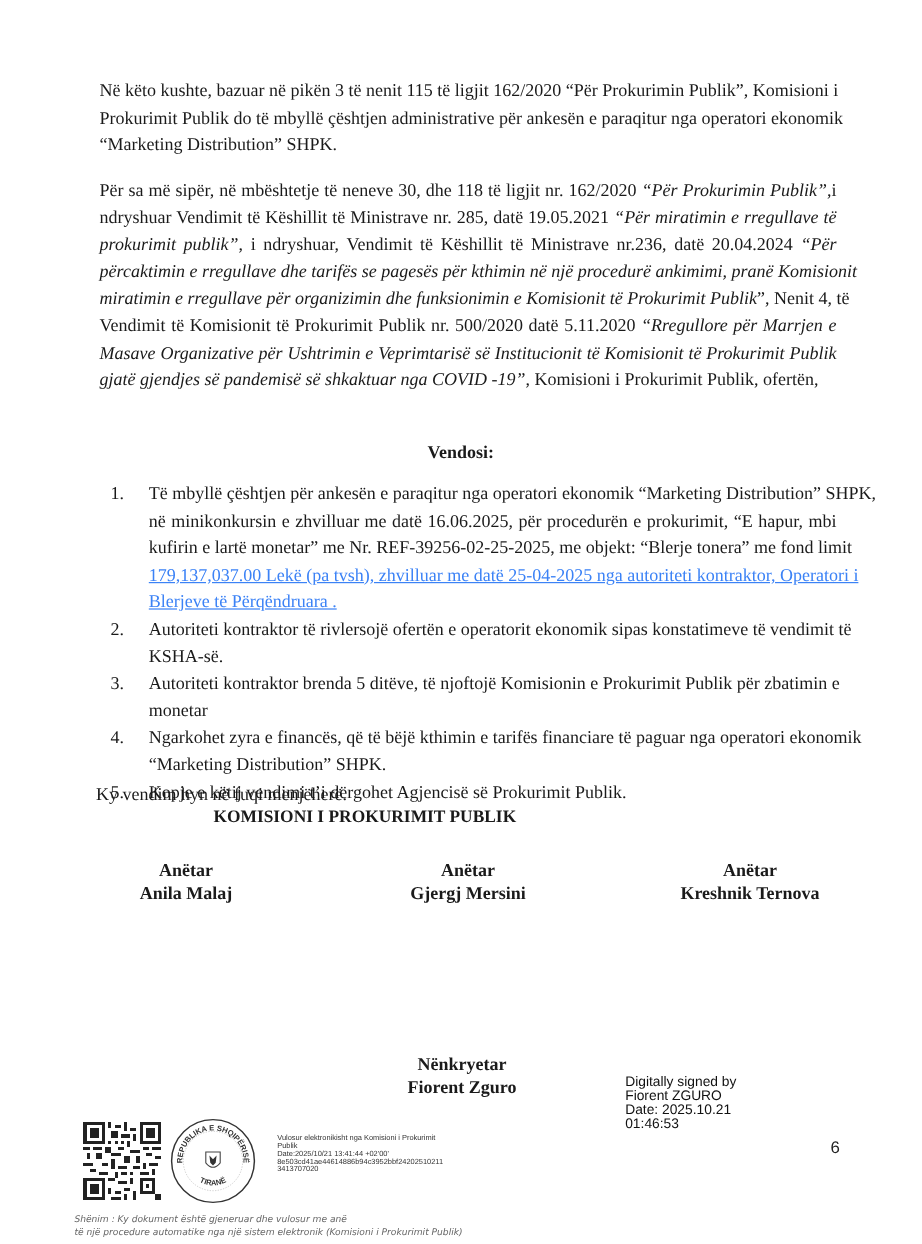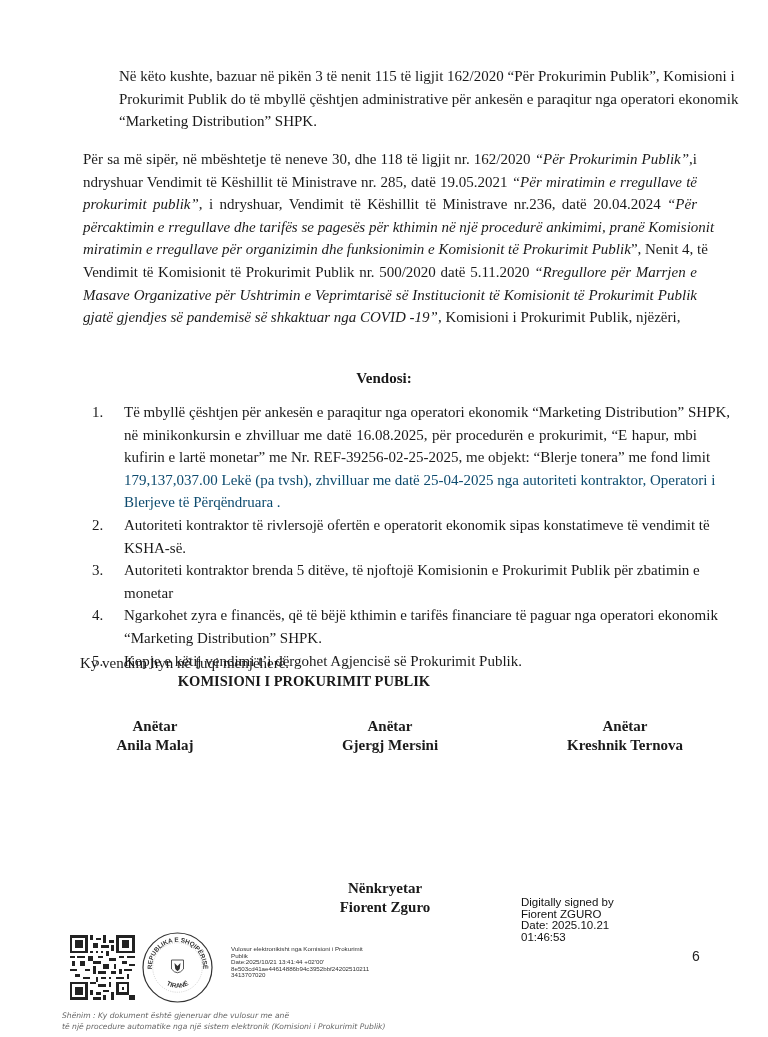--- a/index.html
+++ b/index.html
@@ -8,58 +8,58 @@
   .p { position: absolute; left: 83px; width: 614px; line-height: 22.6px; text-align: justify; text-align-last: left; }
   .p .line { display: block; text-align: justify; text-align-last: justify; white-space: nowrap; }
   .p .line.last { text-align-last: left; }
   i { font-style: italic; }
   .center-bold { position: absolute; left: 0; width: 768px; text-align: center; font-weight: bold; }
   .list { position: absolute; left: 83px; width: 614px; line-height: 22.6px; }
   .li { position: relative; padding-left: 41px; }
   .li .num { position: absolute; left: 9px; top: 0; }
   .li .line { display: block; text-align: justify; text-align-last: justify; white-space: nowrap; }
   .li .line.last { text-align-last: left; }
-  .gray { color: #0c4a6e; }
+  .gray { color: #3b82f6; text-decoration: underline; }
   .sig { position: absolute; text-align: center; font-weight: bold; line-height: 19px; font-size: 15px; }
   .digsig { position: absolute; left: 521px; top: 897px; font-family: "Liberation Sans", sans-serif; font-size: 11.5px; line-height: 11.5px; color: #111; }
   .pagenum { position: absolute; left: 692px; top: 948px; font-family: "Liberation Sans", sans-serif; font-size: 14px; color: #222; }
   .seal-text { position: absolute; left: 231px; top: 946px; font-family: "Liberation Sans", sans-serif; font-size: 6.2px; line-height: 6.6px; color: #333; }
   .note { position: absolute; left: 62px; top: 1010px; font-family: "DejaVu Sans", sans-serif; font-style: italic; font-size: 7.6px; line-height: 11px; color: #666; }
   .qr { position: absolute; left: 68px; top: 935px; width: 68px; height: 65px; }
   .stamp { position: absolute; left: 140px; top: 930px; width: 75px; height: 75px; }
 </style>
 </head>
 <body>
 
 <div class="page">
 
-  <div class="p" style="top:65px;margin-left:36px;">
+  <div class="p" style="top:65px;">
     <span class="line">Në këto kushte, bazuar në pikën 3 të nenit 115 të ligjit 162/2020 “Për Prokurimin Publik”, Komisioni i</span>
     <span class="line">Prokurimit Publik do të mbyllë çështjen administrative për ankesën e paraqitur nga operatori ekonomik</span>
     <span class="line last">“Marketing Distribution” SHPK.</span>
   </div>
 
   <div class="p" style="top:148px;">
     <span class="line"><span>Për sa më sipër, në mbështetje të neneve 30, dhe 118 të ligjit nr. 162/2020 </span><i>“Për Prokurimin Publik”</i><span>,i</span></span>
     <span class="line"><span>ndryshuar Vendimit të Këshillit të Ministrave nr. 285, datë 19.05.2021 </span><i>“Për miratimin e rregullave të</i></span>
     <span class="line"><i>prokurimit publik”</i><span>, i ndryshuar, Vendimit të Këshillit të Ministrave nr.236, datë  20.04.2024 </span><i>“Për</i></span>
     <span class="line"><i>përcaktimin e  rregullave dhe tarifës se pagesës për kthimin në një procedurë ankimimi, pranë Komisionit</i></span>
     <span class="line"><i>miratimin e rregullave për organizimin dhe funksionimin e Komisionit të Prokurimit Publik</i><span>”, Nenit 4, të</span></span>
     <span class="line"><span>Vendimit të  Komisionit të Prokurimit Publik nr. 500/2020 datë 5.11.2020 </span><i>“Rregullore për Marrjen e</i></span>
     <span class="line"><i>Masave Organizative për Ushtrimin e Veprimtarisë së Institucionit të Komisionit të Prokurimit Publik</i></span>
-    <span class="line last"><i>gjatë gjendjes së pandemisë së shkaktuar nga COVID -19”</i><span>, Komisioni i Prokurimit Publik, njëzëri,</span></span>
+    <span class="line last"><i>gjatë gjendjes së pandemisë së shkaktuar nga COVID -19”</i><span>, Komisioni i Prokurimit Publik, ofertën,</span></span>
   </div>
 
   <div class="center-bold" style="top:370px; font-size:15px;">Vendosi:</div>
 
   <div class="list" style="top:401px;">
     <div class="li">
       <span class="num">1.</span>
       <span class="line">Të mbyllë çështjen për ankesën e paraqitur nga operatori ekonomik “Marketing Distribution” SHPK,</span>
-      <span class="line">në minikonkursin e zhvilluar me datë 16.08.2025, për procedurën e prokurimit,   “E hapur, mbi</span>
+      <span class="line">në minikonkursin e zhvilluar me datë 16.06.2025, për procedurën e prokurimit,   “E hapur, mbi</span>
       <span class="line">kufirin e lartë monetar” me Nr. REF-39256-02-25-2025, me objekt: “Blerje tonera” me fond limit</span>
       <span class="line gray">179,137,037.00 Lekë (pa tvsh), zhvilluar me datë 25-04-2025 nga autoriteti kontraktor, Operatori i</span>
       <span class="line last gray">Blerjeve të Përqëndruara .</span>
     </div>
     <div class="li">
       <span class="num">2.</span>
       <span class="line">Autoriteti kontraktor të rivlersojë  ofertën e operatorit ekonomik sipas konstatimeve të vendimit të</span>
       <span class="line last">KSHA-së.</span>
     </div>
     <div class="li">

